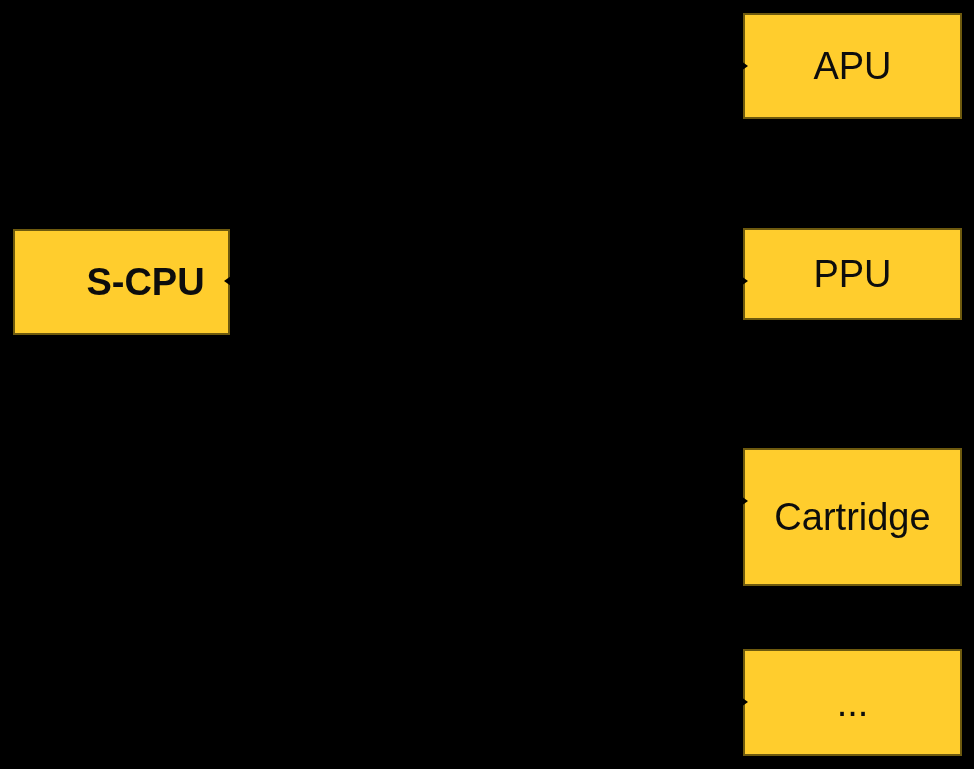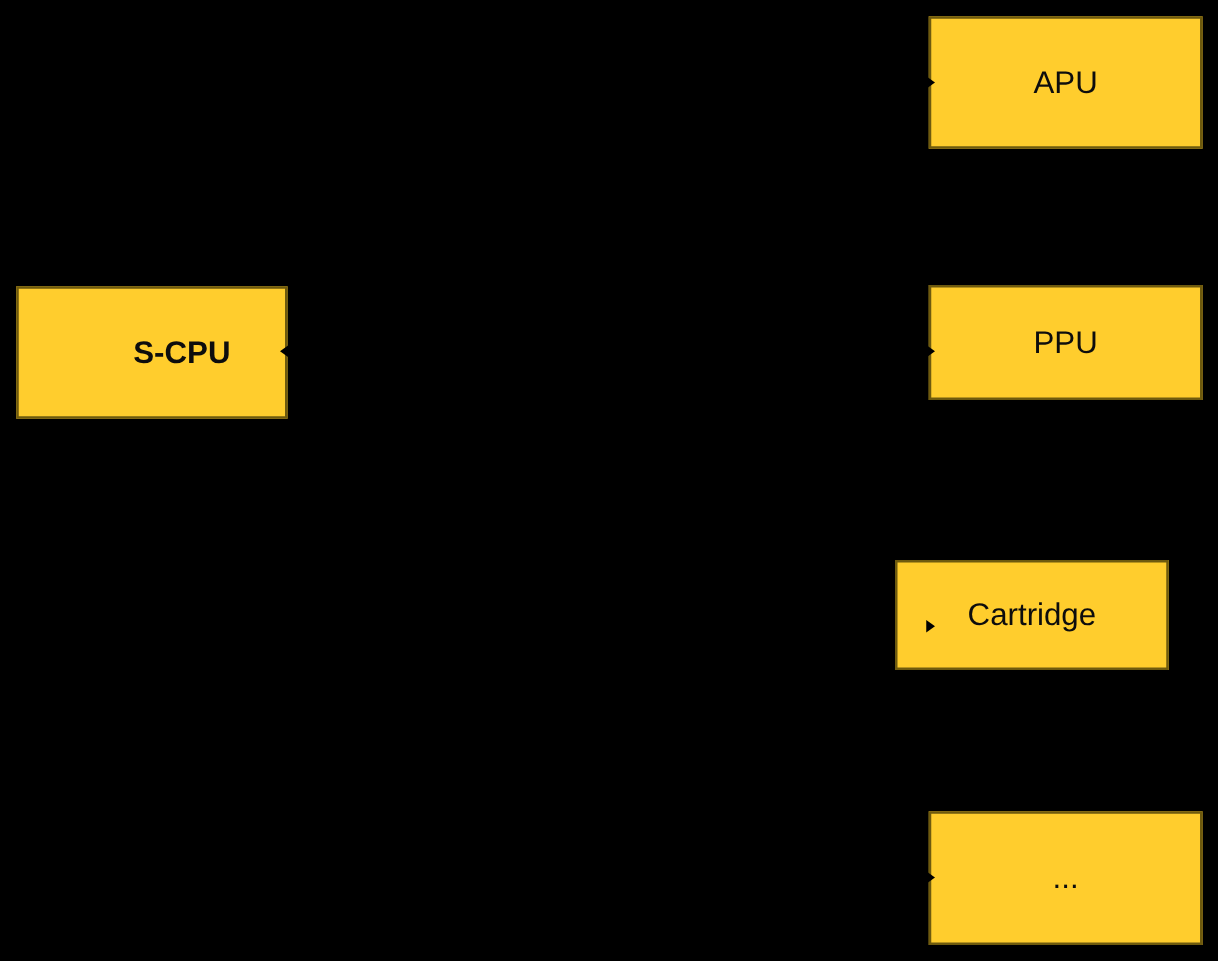--- a/index.html
+++ b/index.html
@@ -30,33 +30,33 @@
   .node {
     position: absolute;
     background: var(--node-fill);
     border: 2px solid var(--node-border);
     display: flex;
     align-items: center;
     justify-content: center;
   }
   .node-label {
     color: var(--node-text);
-    font-size: 25px;
+    font-size: 38px;
     font-weight: 400;
     line-height: 1;
     white-space: nowrap;
   }
   .node-label.bold { font-weight: 700; }
 
   
   .node-scpu      { left: 13px;  top: 229px; width: 217px; height: 106px; padding-left: 48px; }
   .node-bus       { left: 377px; top: 229px; width: 216px; height: 105px; }
   .node-apu       { left: 743px; top: 13px;  width: 219px; height: 106px; }
   .node-ppu       { left: 743px; top: 228px; width: 219px; height: 92px; }
-  .node-cartridge { left: 716px; top: 448px; width: 219px; height: 88px; }
+  .node-cartridge { left: 743px; top: 448px; width: 219px; height: 138px; }
   .node-ellipsis  { left: 743px; top: 649px; width: 219px; height: 107px; }
 
   
   .notch {
     position: absolute;
     width: 0;
     height: 0;
     border-top: 5px solid transparent;
     border-bottom: 5px solid transparent;
   }

